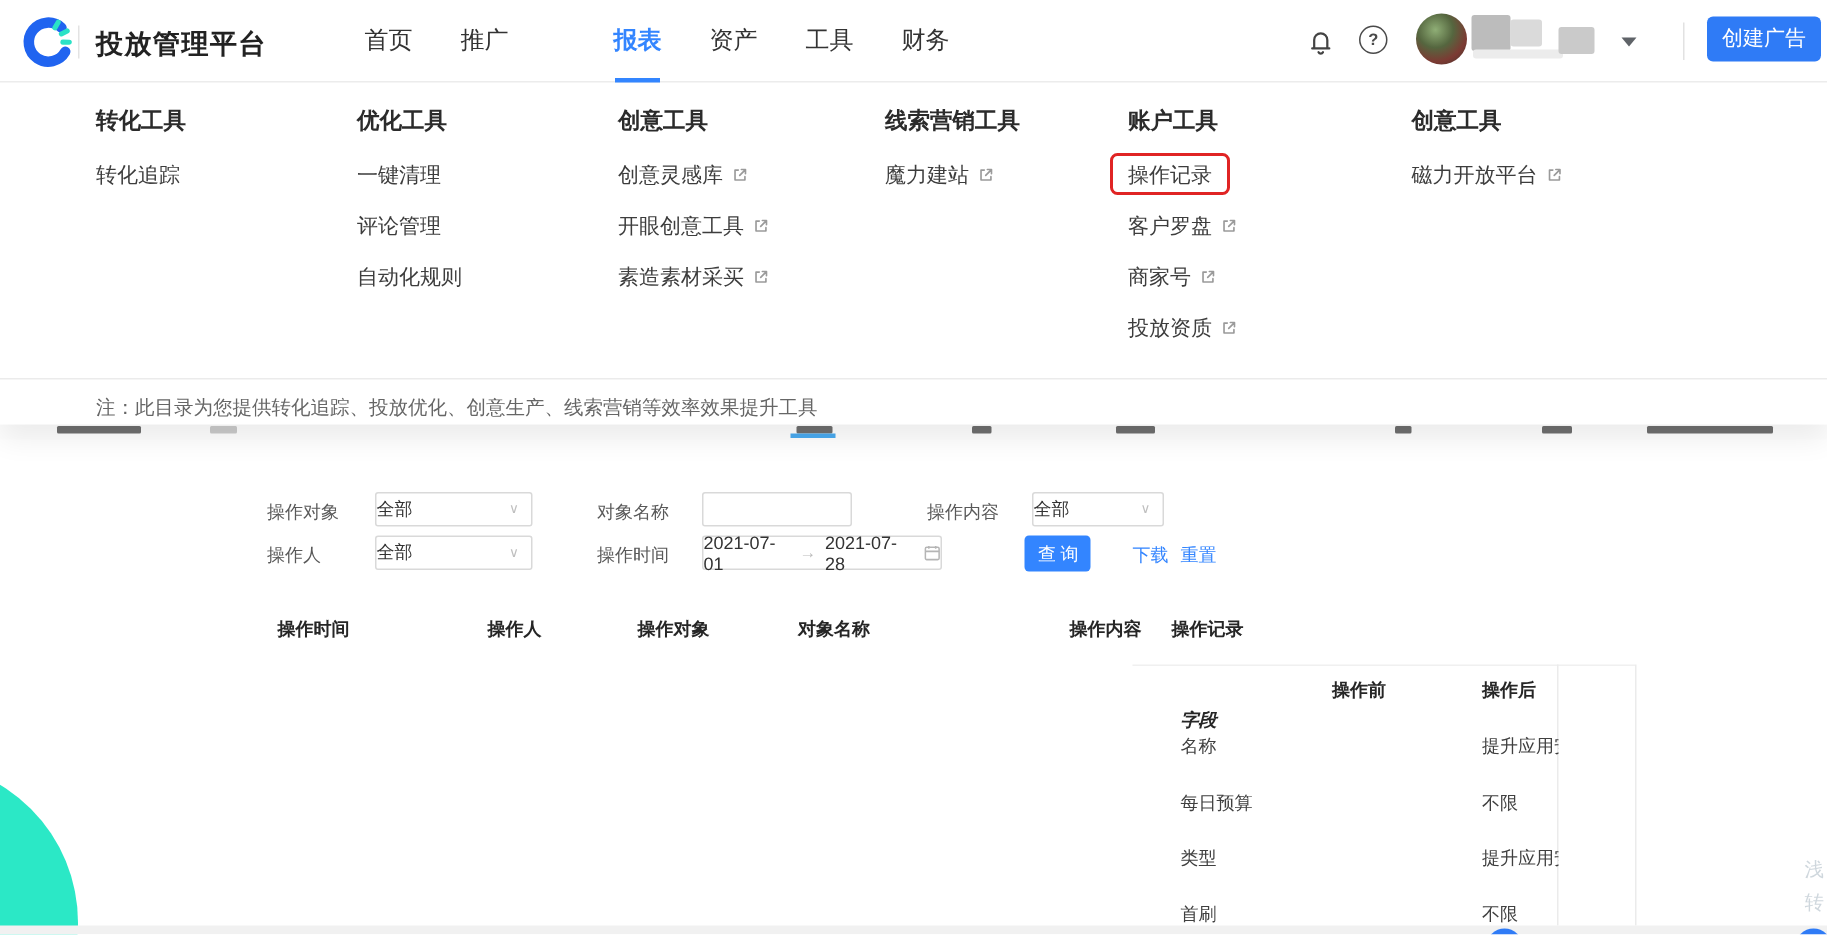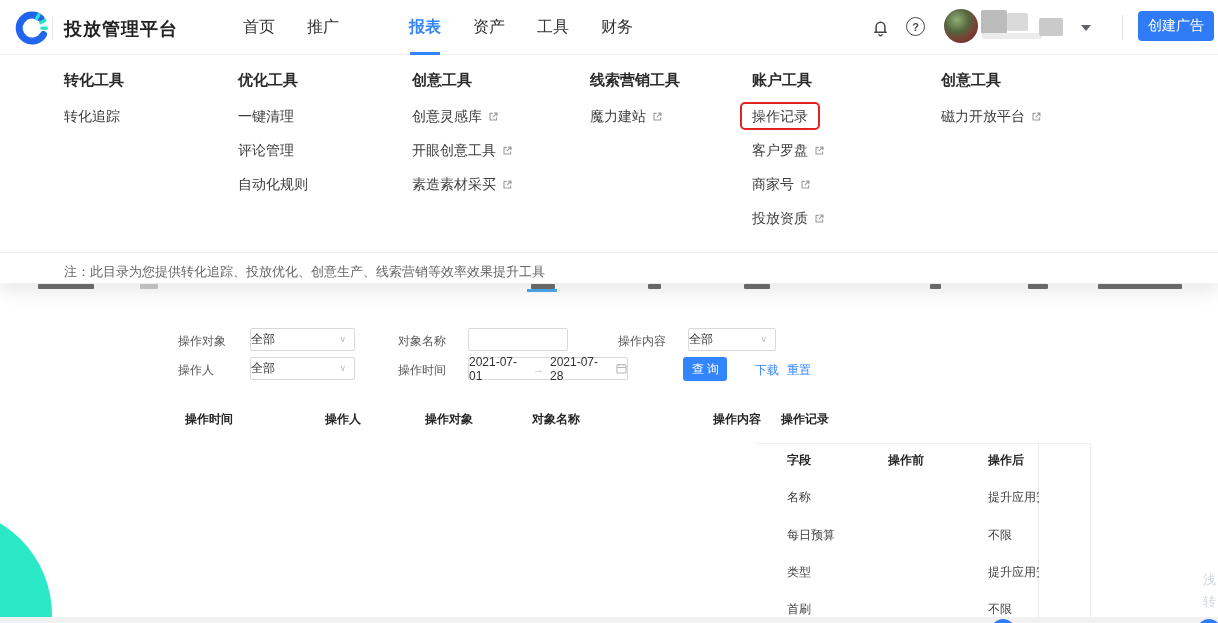--- a/index.html
+++ b/index.html
@@ -139,21 +139,21 @@
         <span class="thead-cell" style="left: 425px;">操作对象</span>
         <span class="thead-cell" style="left: 532px;">对象名称</span>
         <span class="thead-cell" style="left: 713px;">操作内容</span>
         <span class="thead-cell" style="left: 781px;">操作记录</span>
       </div>
 
     <div class="detail-topline"></div>
     <div class="vline v1"></div>
     <div class="vline v2"></div>
     <div id="detail-table">
-        <span class="d-cell hd" style="left: 787px; top: 452px;">字段</span>
+        <span class="d-cell hd" style="left: 787px; top: 472px; font-style: italic;">字段</span>
         <span class="d-cell hd" style="left: 888px; top: 452px;">操作前</span>
         <span class="d-cell hd" style="left: 988px; top: 452px;">操作后</span>
         <span class="d-cell" style="left: 787px; top: 489px;">名称</span>
         <span class="d-cell" style="left: 888px; top: 489px;"></span>
         <span class="d-cell d-clip" style="left: 988px; top: 489px;">提升应用安装</span>
         <span class="d-cell" style="left: 787px; top: 527px;">每日预算</span>
         <span class="d-cell" style="left: 888px; top: 527px;"></span>
         <span class="d-cell d-clip" style="left: 988px; top: 527px;">不限</span>
         <span class="d-cell" style="left: 787px; top: 564px;">类型</span>
         <span class="d-cell" style="left: 888px; top: 564px;"></span>

